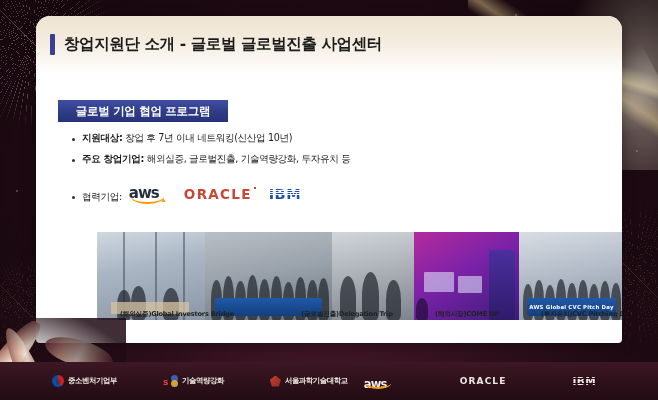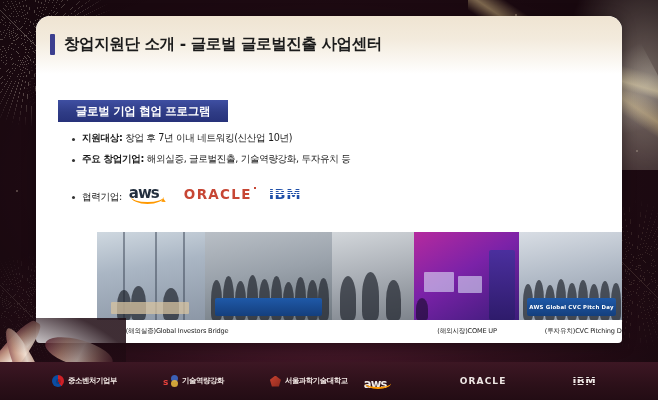--- a/index.html
+++ b/index.html
@@ -163,21 +163,21 @@
   .banner {
     position:absolute; left:8%; right:8%; bottom:4px; height:18px; border-radius:2px;
     background:linear-gradient(180deg,#1f59a8 0%, #143f7d 100%);
     color:#fff; font-size:5.4px; font-weight:bold; letter-spacing:.2px;
     display:flex; align-items:center; justify-content:center; text-align:center;
   }
   .screenbox { position:absolute; background:rgba(230,240,255,.55); border-radius:1px; }
   .kiosk { position:absolute; border-radius:2px; background:linear-gradient(180deg,#4b2f9e,#2e1b6b); }
 
   
-  .captions { position:absolute; left:61px; top:311px; width:527px; height:14px; }
+  .captions { position:absolute; left:61px; top:294px; width:527px; height:14px;font-weight:bold; }
   .cap {
     position:absolute; font-size:6.6px; color:#222; letter-spacing:-.2px; white-space:nowrap;
     text-align:center;
   }
 
   
   .footer {
     position:absolute; left:0; right:0; bottom:0; height:38px;
     background:linear-gradient(180deg,#3d1724 0%, #2c1019 60%, #230c14 100%);
     display:flex; align-items:center;
@@ -327,20 +327,21 @@
           <i style="left:70px;width:10px;height:36px;"></i>
             <i style="left:81px;width:10px;height:39px;"></i>
           <i style="left:92px;width:10px;height:37px;"></i>
         </span>
         <span class="banner">AWS Global CVC Pitch Day</span>
       </div>
     </div>
 
     <div class="captions">
       <span class="cap" style="left:-10px;width:180px;">(해외실증)Global Investors Bridge</span>
+      <span class="cap" style="left:160px;width:180px;">(글로벌진출)Delegation Trip</span>
       <span class="cap" style="left:300px;width:140px;">(해외시장)COME UP</span>
       <span class="cap" style="left:410px;width:160px;">(투자유치)CVC Pitching Day</span>
     </div>
   </div>
 
   <div class="ribbon">
     <span class="rb-a"></span>
       <span class="rb-b"></span>
       <span class="rb-c"></span>
     <div class="ribbon-mask"></div>

